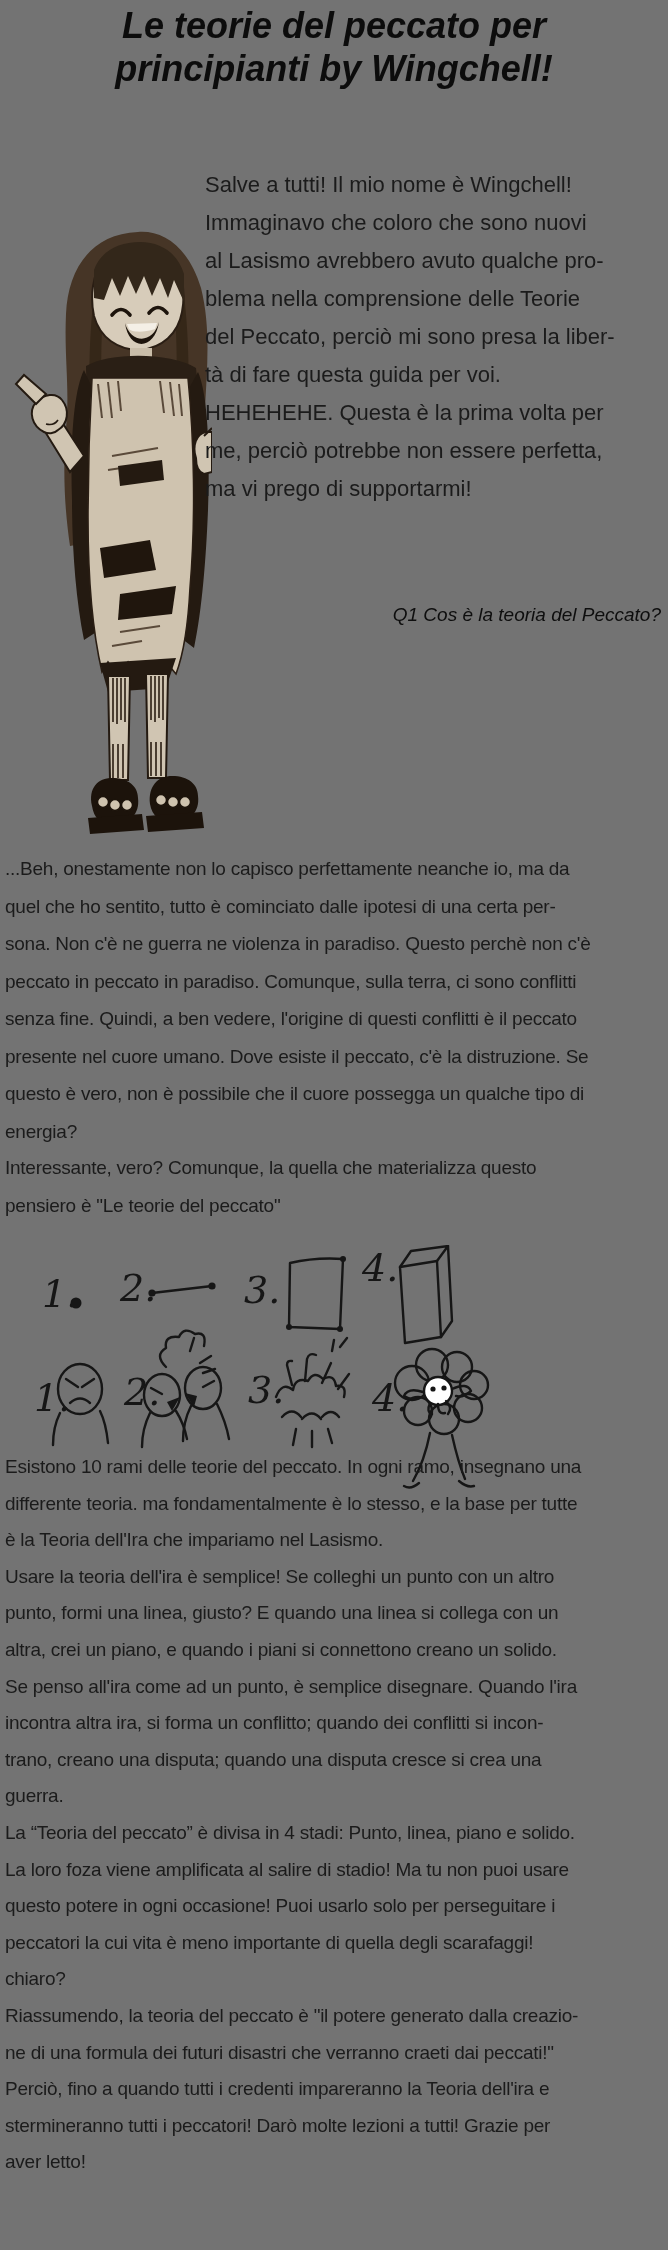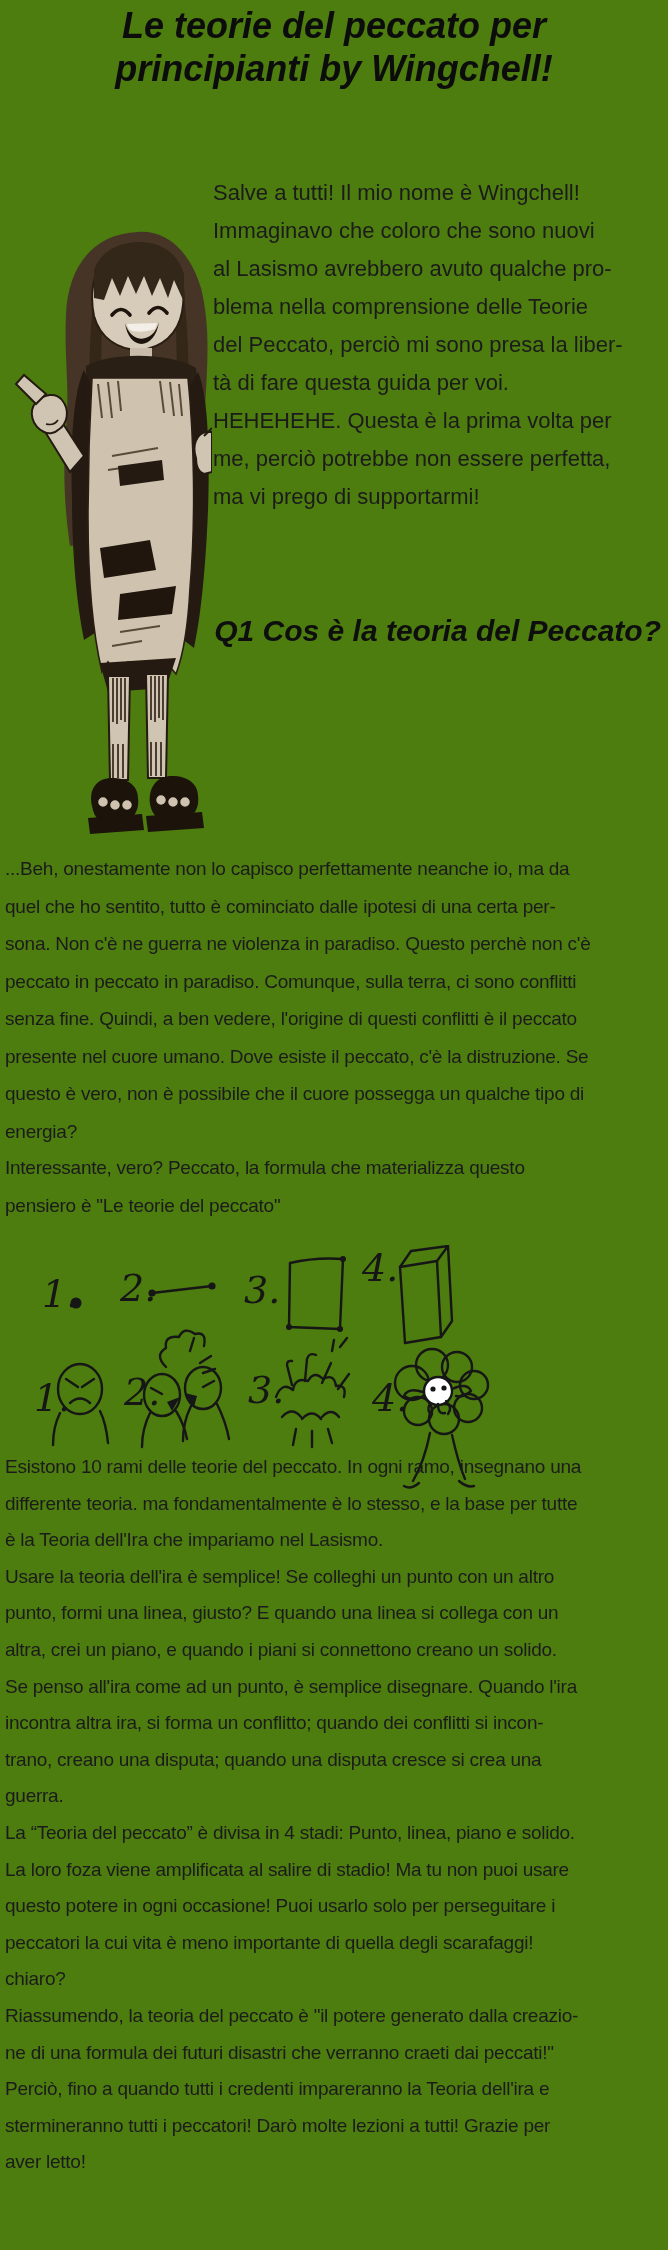--- a/index.html
+++ b/index.html
@@ -1,35 +1,35 @@
 <!DOCTYPE html>
 <html><head>
 <meta charset="utf-8">
 <style>
   html,body { margin:0; padding:0; background:#ffffff; }
   .page {
     position:relative; width:668px; height:2250px; margin:0 auto;
-    background:#4d7c0f; color:#1b1b1b; overflow:hidden;
+    background:#737373; color:#1b1b1b; overflow:hidden;
     font-family:"Liberation Sans", sans-serif;
   }
   .title {
     position:absolute; top:4px; left:0; width:668px; margin:0;
     text-align:center; font-weight:bold; font-style:italic;
     font-size:36px; line-height:1.2; white-space:pre-line;
     color:#0c0c0c;
   }
   .illustration { position:absolute; left:0; top:218px; margin:0; }
   .intro-col {
     position:absolute; left:201px; top:124px; width:460px;
     font-size:22px; line-height:38px; white-space:pre-line;
   }
-  .intro-col p { margin:12px; }
+  .intro-col p { margin:4px; }
   .q1 {
-    margin:50px 0 0 0; font-size:30px; line-height:30px;
-    font-weight:bold; font-style:italic; text-align:right;
+    margin:50px 0 0 0; font-size:19px; line-height:30px;
+    font-weight:normal; font-style:italic; text-align:right;
     white-space:pre-line; color:#0e0e0e;
   }
   .q1-answer { margin-top:56px !important; }
   .bodypara {
     position:absolute; left:5px; width:660px; margin:0;
     font-size:19px; letter-spacing:-0.25px; white-space:pre-line;
   }
   .para-hypothesis { top:850px; line-height:37.5px; }
   .para-formula { top:1149px; line-height:37.5px; }
   .para-explanation { top:1449px; line-height:36.6px; }
@@ -163,21 +163,21 @@
 
   <p class="bodypara para-hypothesis">...Beh, onestamente non lo capisco perfettamente neanche io, ma da
 quel che ho sentito, tutto è cominciato dalle ipotesi di una certa per-
 sona. Non c'è ne guerra ne violenza in paradiso. Questo perchè non c'è
 peccato in peccato in paradiso. Comunque, sulla terra, ci sono conflitti
 senza fine. Quindi, a ben vedere, l'origine di questi conflitti è il peccato
 presente nel cuore umano. Dove esiste il peccato, c'è la distruzione. Se
 questo è vero, non è possibile che il cuore possegga un qualche tipo di
 energia?</p>
 
-  <p class="bodypara para-formula">Interessante, vero? Peccato, la formula che materializza questo
+  <p class="bodypara para-formula">Interessante, vero? Comunque, la quella che materializza questo
 pensiero è "Le teorie del peccato"</p>
 
   <figure class="diagram">
     <svg width="668" height="250" viewBox="0 0 668 250">
       <g stroke="#161616" stroke-width="2.4" fill="none" stroke-linecap="round" stroke-linejoin="round">
 
         <text class="doodle-num" x="42" y="62" stroke="none">1.</text>
         <g>
           <circle cx="76" cy="58" r="5.5" fill="#161616" stroke="none"></circle>
         </g>

